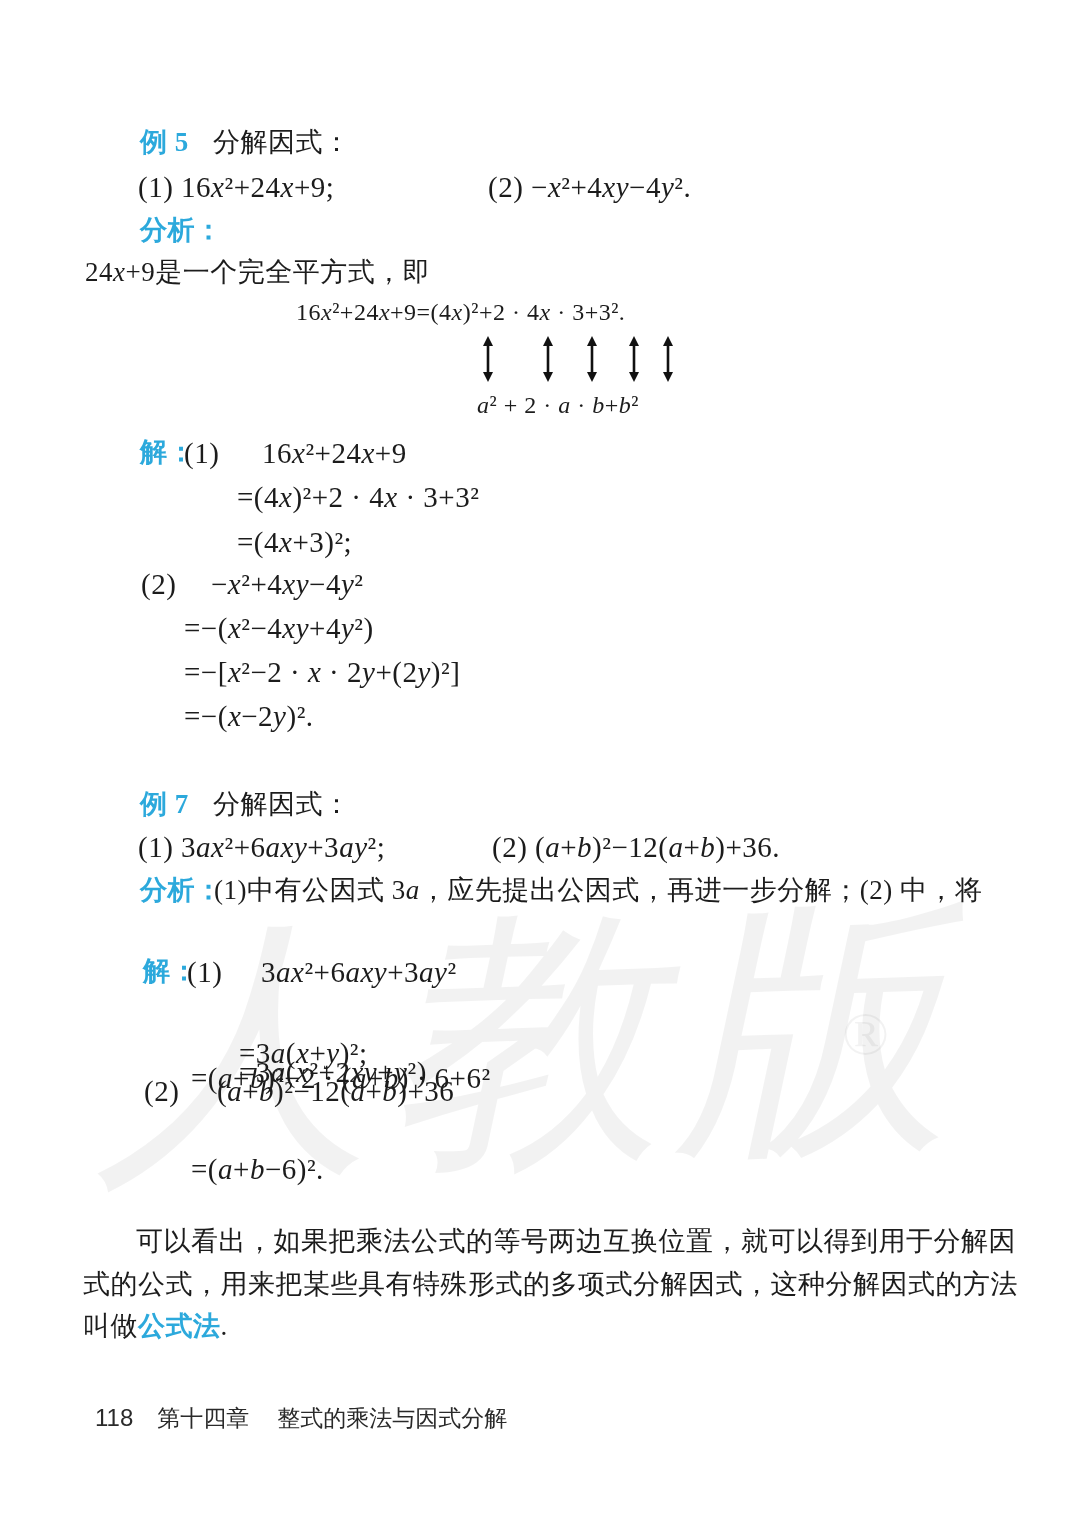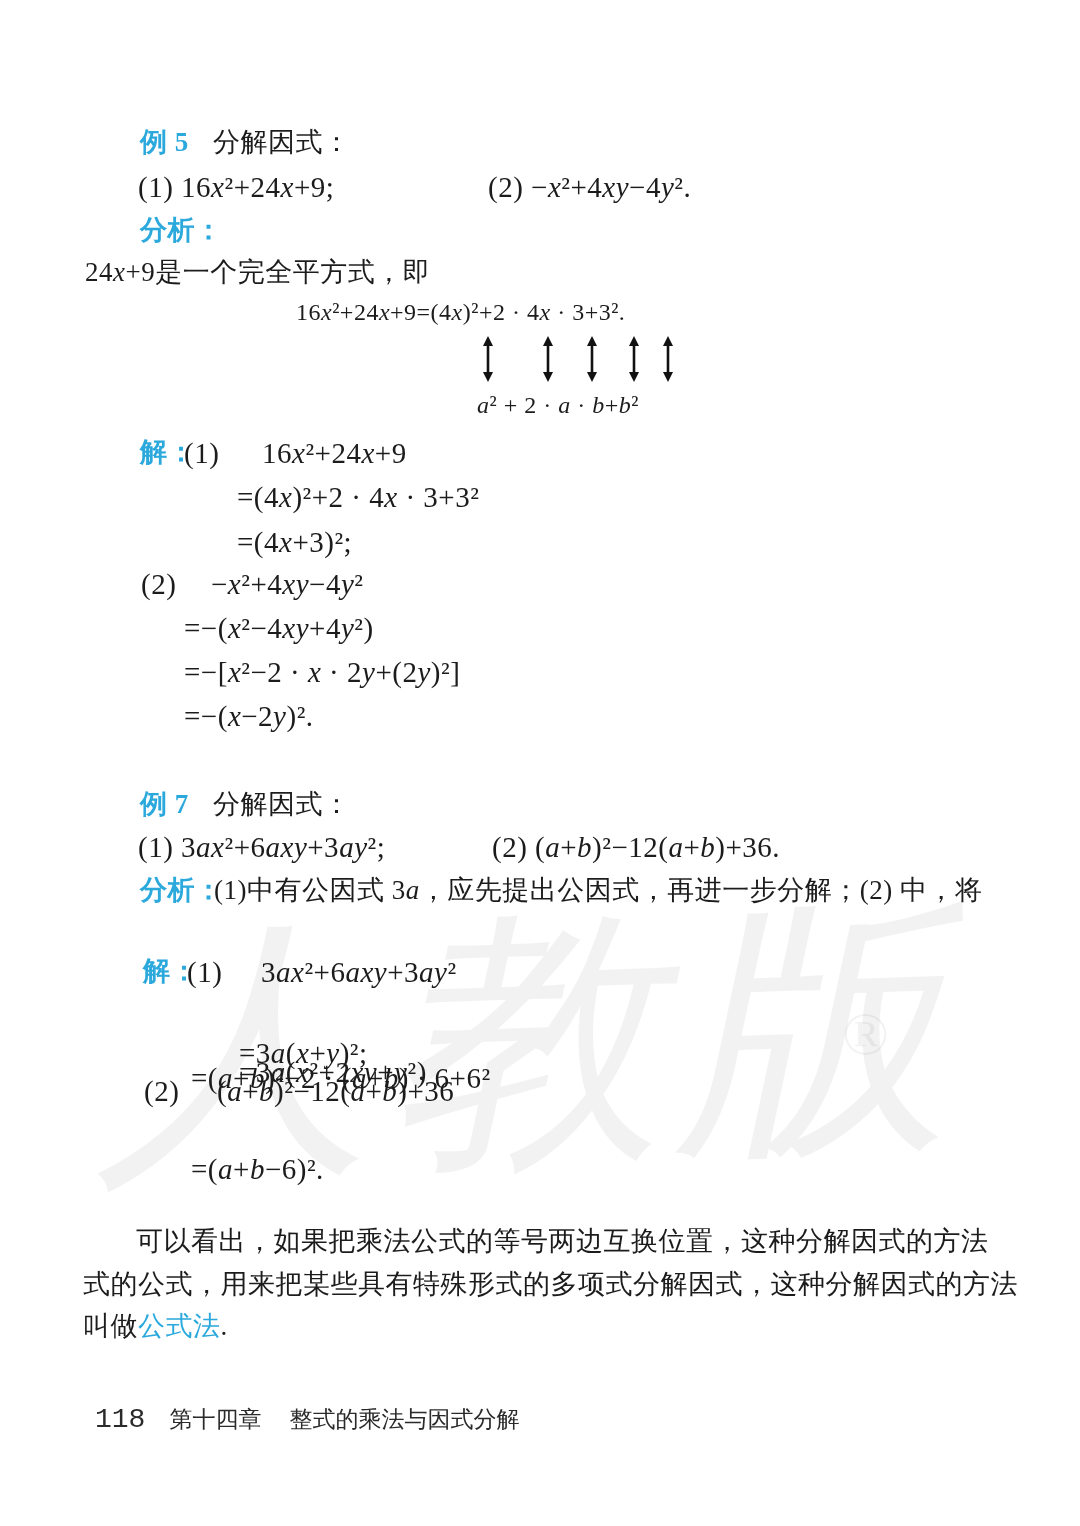--- a/index.html
+++ b/index.html
@@ -16,21 +16,21 @@
   .line {
     position: absolute;
     white-space: nowrap;
     line-height: 1.15;
     z-index: 2;
   }
   .cn   { font-size: 27px; letter-spacing: 0.5px; }
   .mx   { font-size: 29px; letter-spacing: 0.5px; }
   .mx30 { font-size: 24px; letter-spacing: 0.5px; }
   .accent { color: var(--accent); font-weight: bold; }
-  .accent-plain { color: var(--accent); }
+  .accent-plain { color: var(--accent); font-weight: bold; }
   .arrow { position: absolute; z-index: 2; }
   #watermark {
     position: absolute;
     left: 95px; top: 905px;
     font-size: 275px;
     line-height: 1;
     letter-spacing: 14px;
     color: rgba(0,0,0,0.05);
     font-style: italic;
     transform: rotate(-2deg);
@@ -39,21 +39,21 @@
     user-select: none;
   }
   #watermark-reg {
     position: absolute;
     left: 842px; top: 998px;
     font-size: 62px;
     color: rgba(0,0,0,0.05);
     z-index: 1;
   }
   #footer-line { font-size: 23px; color: #2a2a2a; }
-  .footer-num { font-family: Liberation Mono, monospace; font-size: 28px; }
+  .footer-num { font-family: Liberation Sans, sans-serif; font-size: 24px; }
   .footer-chapter { margin-left: 24px; }
   .footer-title { margin-left: 28px; margin-top: 44px; }
   .p3 { display: inline; }
 </style>
 </head>
 <body>
 
 <div id="page">
 
   <div id="watermark">人教版</div>
@@ -121,21 +121,21 @@
   <div class="line cn accent" style="left:143px; top:956px">解：</div>
   <div class="line mx" style="left:187px; top:956px">(1)</div>
   <div class="line mx" style="left:261px; top:956px">3<i>ax</i>²+6<i>axy</i>+3<i>ay</i>²</div>
   <div class="line mx" style="left:239px; top:1056px">=3<i>a</i>(<i>x</i>²+2<i>xy</i>+<i>y</i>²)</div>
   <div class="line mx" style="left:239px; top:1037px">=3<i>a</i>(<i>x</i>+<i>y</i>)²;</div>
   <div class="line mx" style="left:144px; top:1075px">(2)</div>
   <div class="line mx" style="left:217px; top:1075px">(<i>a</i>+<i>b</i>)²−12(<i>a</i>+<i>b</i>)+36</div>
   <div class="line mx" style="left:191px; top:1062px">=(<i>a</i>+<i>b</i>)²−2 · (<i>a</i>+<i>b</i>) · 6+6²</div>
   <div class="line mx" style="left:191px; top:1153px">=(<i>a</i>+<i>b</i>−6)².</div>
 
-  <div class="line cn" style="left:136px; top:1226px">可以看出，如果把乘法公式的等号两边互换位置，这种分解因式的方法</div>
+  <div class="line cn" style="left:136px; top:1226px">可以看出，如果把乘法公式的等号两边互换位置，就可以得到用于分解因</div>
   <div class="line cn" style="left:83px; top:1269px">式的公式，用来把某些具有特殊形式的多项式分解因式，这种分解因式的方法</div>
   <div class="line cn" style="left:83px; top:1311px">
     <span class="p3">叫做</span><span class="p3 accent-plain">公式法</span><span class="p3">.</span>
   </div>
 
   <div class="line" id="footer-line" style="left:95px; top:1404px">
     <span class="footer-num">118</span><span class="footer-chapter">第十四章</span><span class="footer-title">整式的乘法与因式分解</span>
   </div>
 
 </div>

